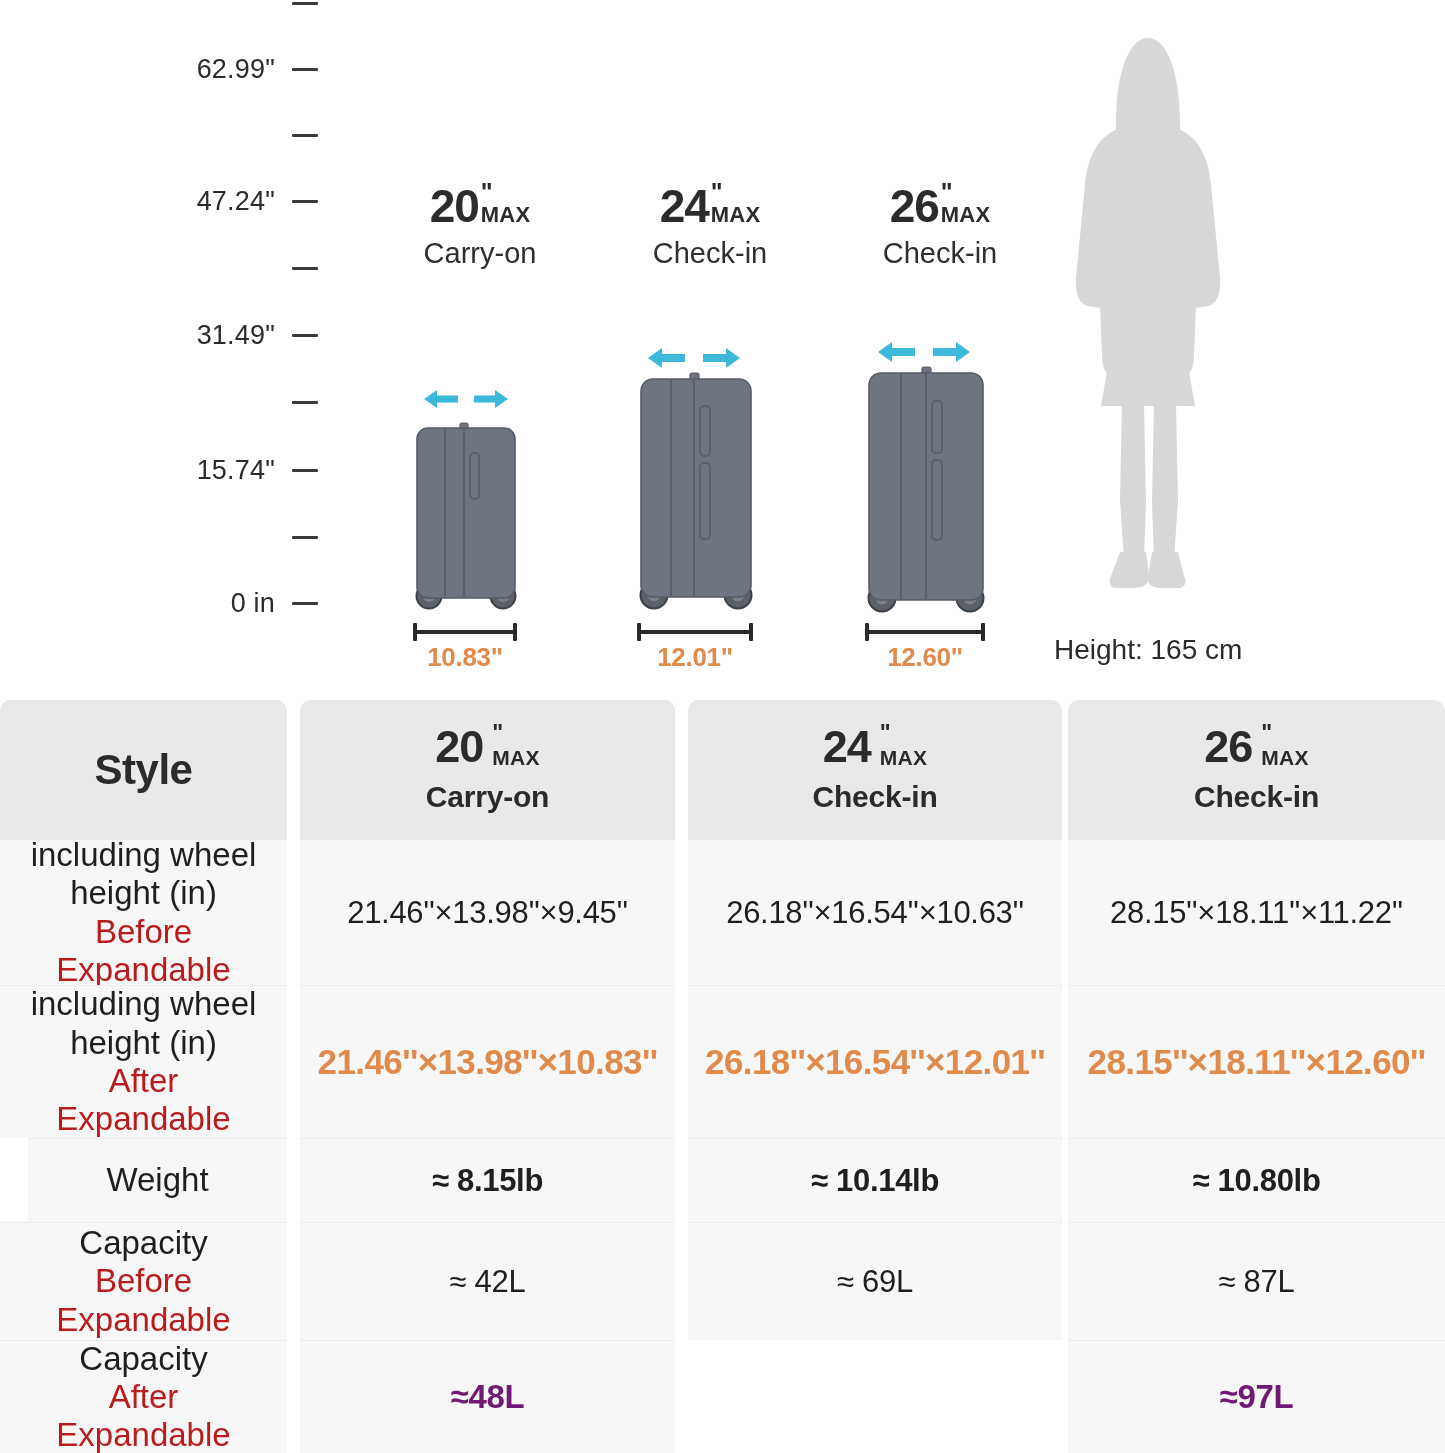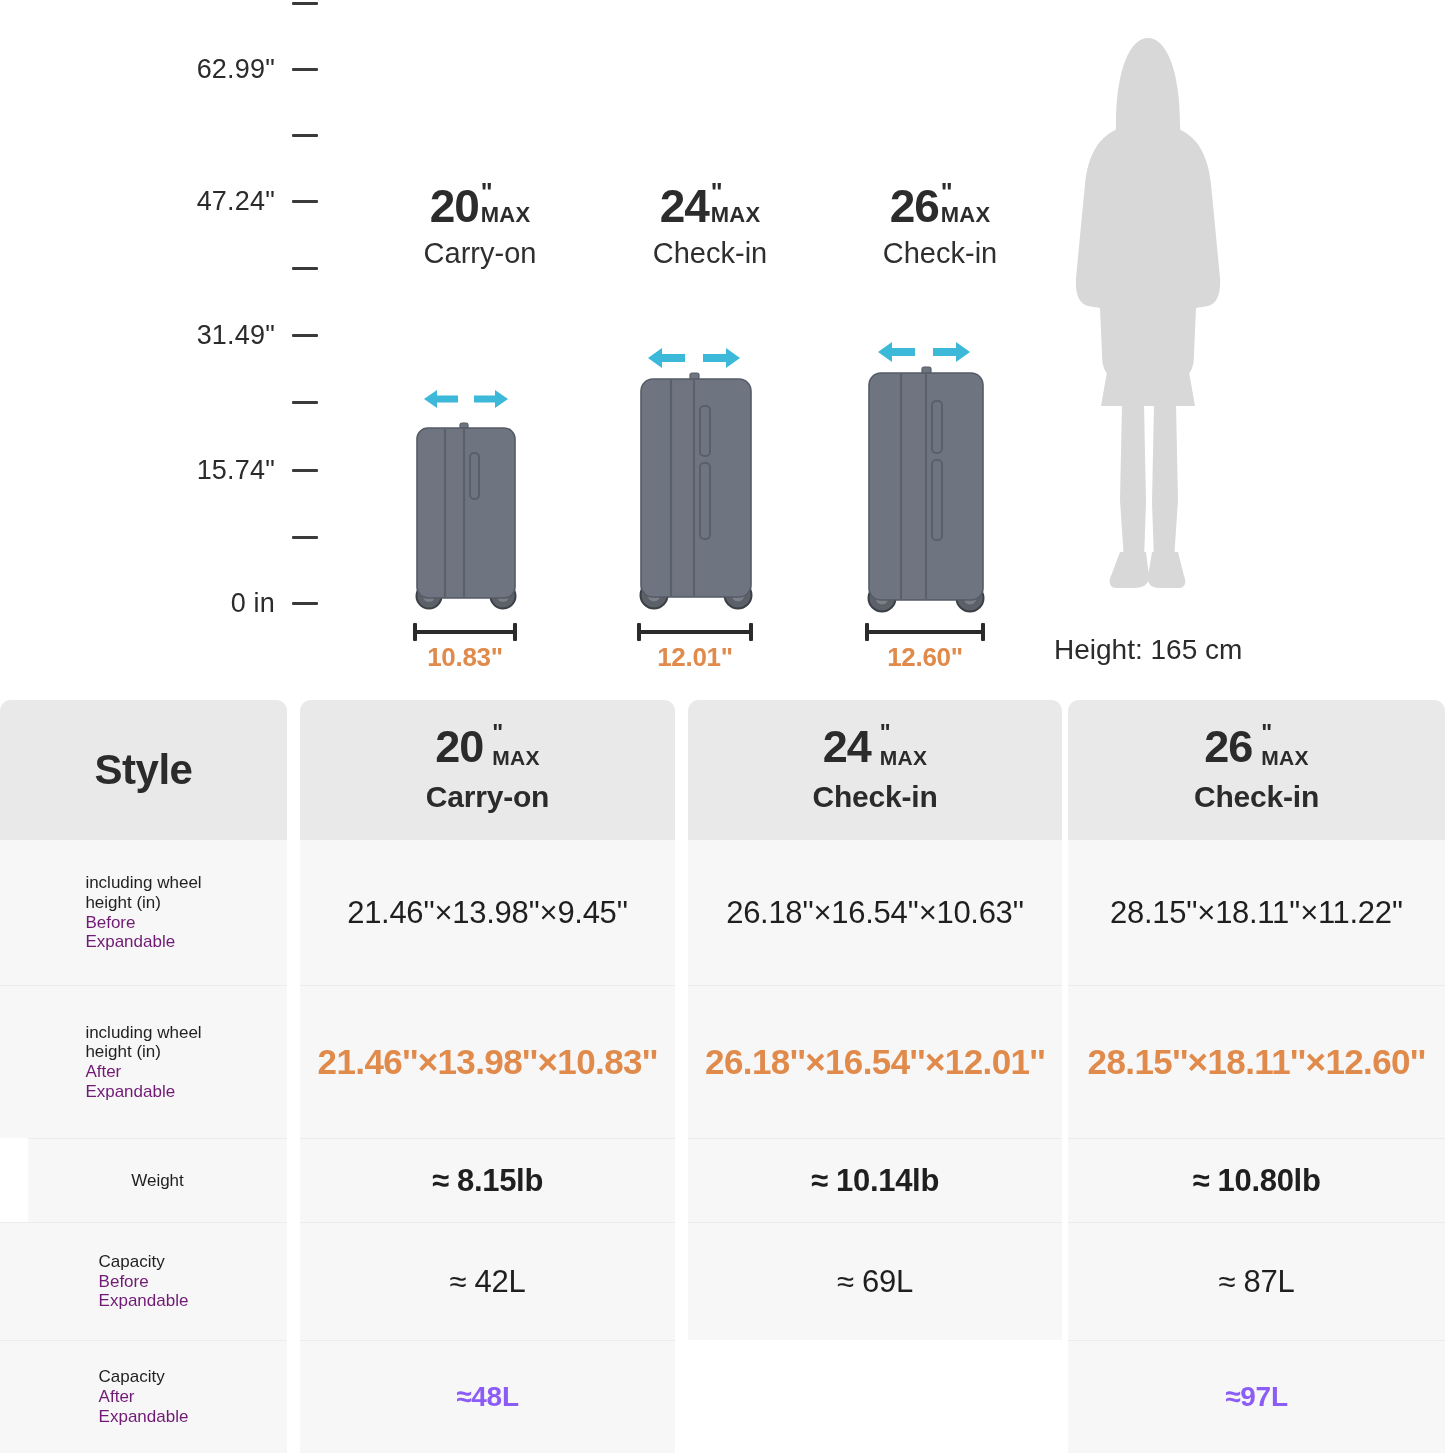--- a/index.html
+++ b/index.html
@@ -53,46 +53,46 @@
     letter-spacing:-.3px;white-space:nowrap;
   }
   .person-label{position:absolute;font-size:28px;color:#2b2b2b;white-space:nowrap;}
 
   
   #spec-table{position:absolute;left:0;top:695px;width:1445px;height:758px;}
   .col{position:absolute;top:0;bottom:0;}
   .cell{
     position:absolute;left:0;right:0;
     display:flex;flex-direction:column;align-items:center;justify-content:center;
-    box-sizing:border-box;
+    text-align:center;box-sizing:border-box;
   }
   .head-cell{
     background:#e9e9e9;border-radius:11px 11px 0 0;
   }
   .body-cell{background:#f7f7f7;}
   .body-cell.sep{border-top:1.5px solid #ececec;}
 
   .style-title{font-size:42px;font-weight:700;color:#2b2b2b;letter-spacing:-.5px;}
 
   .hdr-size{
     display:flex;align-items:flex-start;justify-content:center;line-height:1;
     font-weight:700;color:#2b2b2b;
   }
   .hdr-size .num{font-size:45px;font-weight:700;letter-spacing:-1px;line-height:.95;}
   .hdr-size .stack{display:inline-flex;flex-direction:column;align-items:flex-start;margin-left:9px;}
   .hdr-size .qt{font-size:23px;line-height:.65;font-weight:700;}
   .hdr-size .mx{font-size:21px;font-weight:700;letter-spacing:.3px;margin-top:6px;}
   .hdr-type{font-size:30px;font-weight:700;color:#2b2b2b;margin-top:11px;letter-spacing:-.2px;}
 
-  .rowlabel{font-size:17px;color:#1f1f1f;line-height:1.16;}
-  .rowlabel .sub{color:#701a75;line-height:1.16;display:block;}
+  .rowlabel{font-size:33px;color:#1f1f1f;line-height:1.16;}
+  .rowlabel .sub{color:#b91c1c;line-height:1.16;display:block;}
   .val-dark{font-size:31px;color:#1f1f1f;letter-spacing:-.3px;white-space:nowrap;}
   .val-orange{font-size:35px;font-weight:700;color:#e08a4c;letter-spacing:-.6px;white-space:nowrap;}
   .val-bold{font-size:31px;font-weight:700;color:#1f1f1f;letter-spacing:-.3px;white-space:nowrap;}
-  .val-orange-b{font-size:28px;font-weight:700;color:#8b5cf6;letter-spacing:-.3px;white-space:nowrap;}
+  .val-orange-b{font-size:33px;font-weight:700;color:#701a75;letter-spacing:-.3px;white-space:nowrap;}
 </style>
 </head>
 <body>
 
 <div id="diagram">
 
   <div class="axis-tick" style="left:292px;top:2px;"></div>
   <div class="axis-tick" style="left:292px;top:68px;"></div>
   <div class="axis-tick" style="left:292px;top:134px;"></div>
   <div class="axis-tick" style="left:292px;top:200px;"></div>

